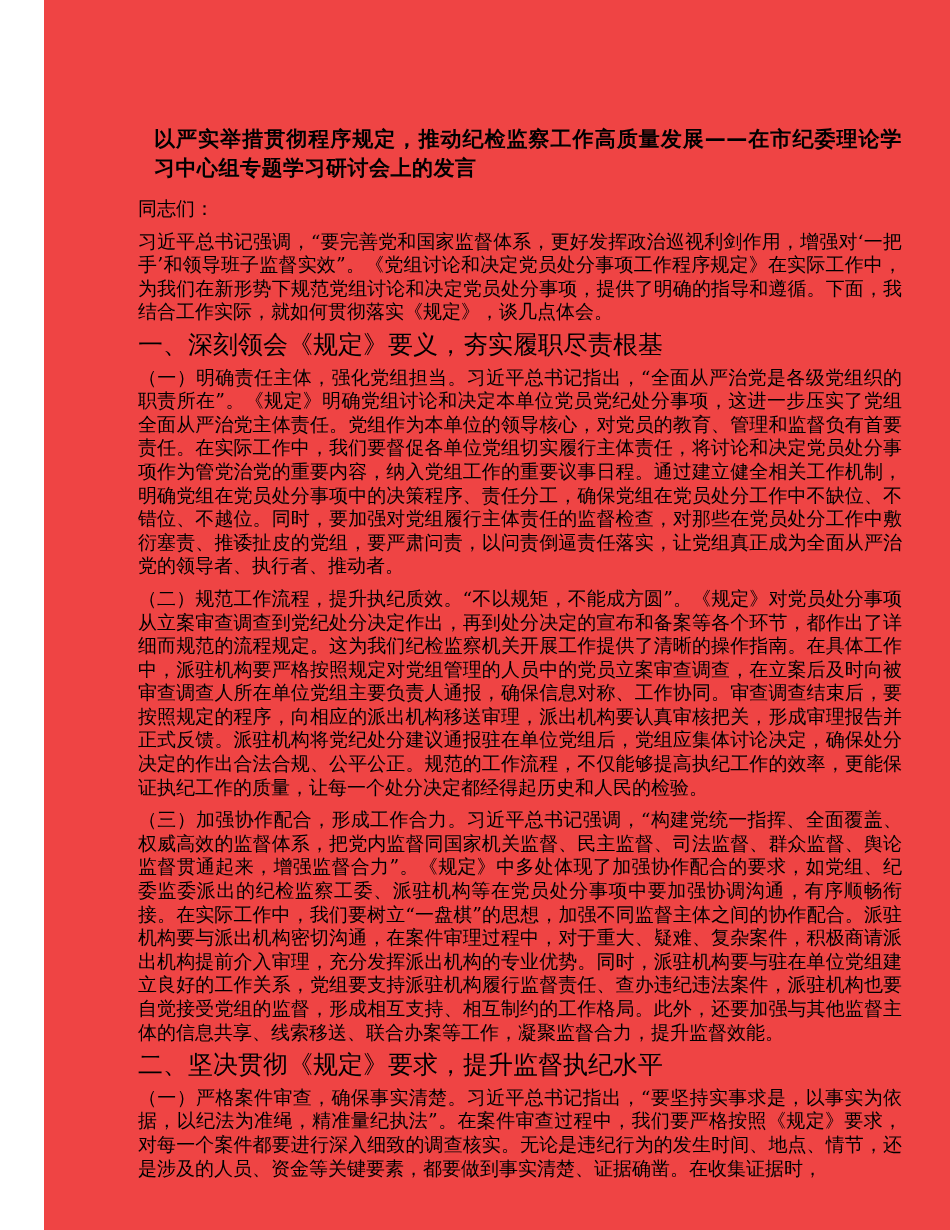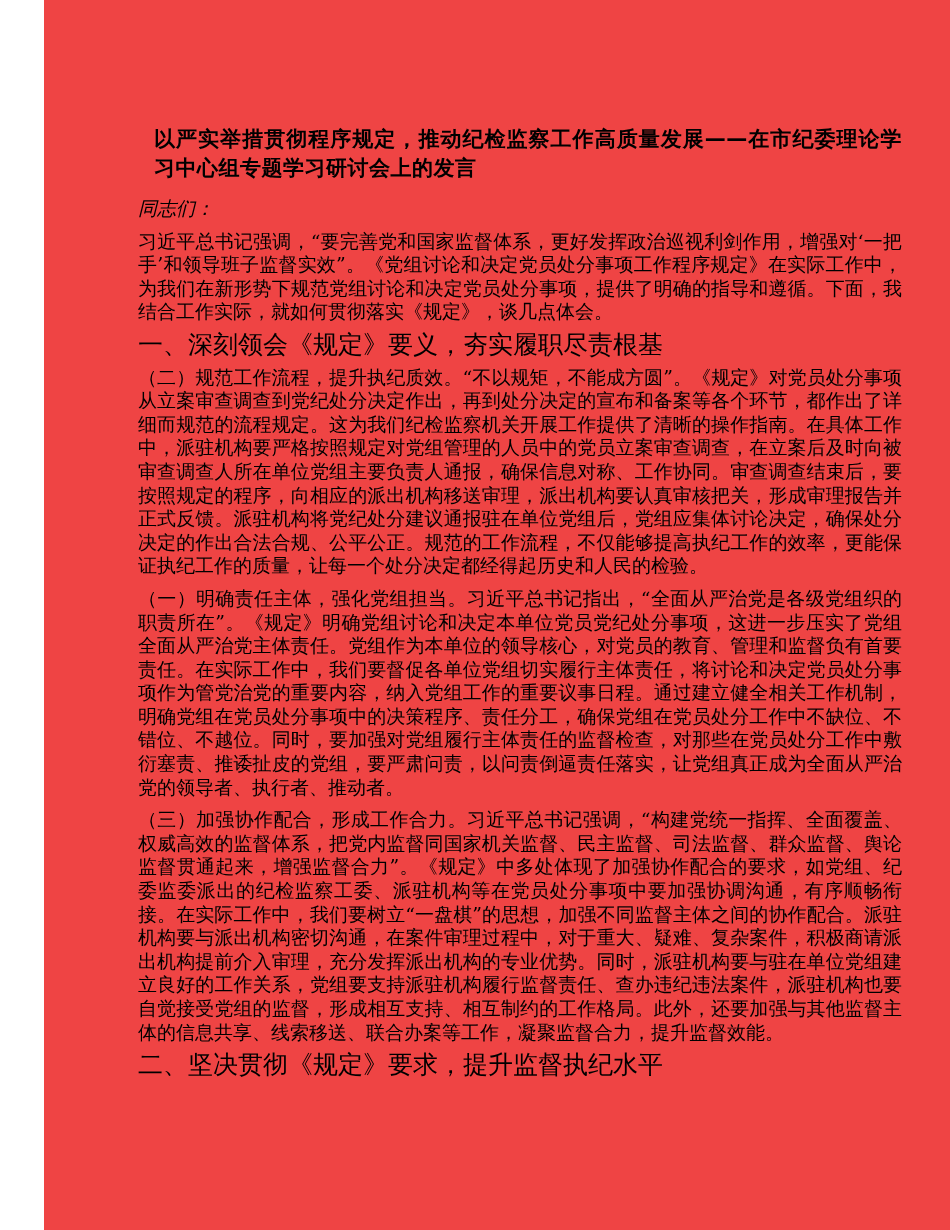--- a/index.html
+++ b/index.html
@@ -43,38 +43,38 @@
     font-size: 25px;
     line-height: 23.6px;
     margin: 9px 0;
     font-weight: normal;
     text-align: justify;
   }
   .salutation {
     font-size: 19px;
     line-height: 23.6px;
     margin: 9px 0 9px 0;
-    font-style: italic;
   }
 </style>
 </head>
 <body>
 
 <div class="page">
 
   <h1 class="doc-title">以严实举措贯彻程序规定，推动纪检监察工作高质量发展——在市纪委理论学习中心组专题学习研讨会上的发言</h1>
 
   <p class="salutation">同志们：</p>
 
   <p class="para">习近平总书记强调，“要完善党和国家监督体系，更好发挥政治巡视利剑作用，增强对‘一把手’和领导班子监督实效”。《党组讨论和决定党员处分事项工作程序规定》在实际工作中，为我们在新形势下规范党组讨论和决定党员处分事项，提供了明确的指导和遵循。下面，我结合工作实际，就如何贯彻落实《规定》，谈几点体会。</p>
 
   <h2 class="section-heading">一、深刻领会《规定》要义，夯实履职尽责根基</h2>
 
+  <p class="para">（一）明确责任主体，强化党组担当。习近平总书记指出，“全面从严治党是各级党组织的职责所在”。《规定》明确党组讨论和决定本单位党员党纪处分事项，这进一步压实了党组全面从严治党主体责任。党组作为本单位的领导核心，对党员的教育、管理和监督负有首要责任。在实际工作中，我们要督促各单位党组切实履行主体责任，将讨论和决定党员处分事项作为管党治党的重要内容，纳入党组工作的重要议事日程。通过建立健全相关工作机制，明确党组在党员处分事项中的决策程序、责任分工，确保党组在党员处分工作中不缺位、不错位、不越位。同时，要加强对党组履行主体责任的监督检查，对那些在党员处分工作中敷衍塞责、推诿扯皮的党组，要严肃问责，以问责倒逼责任落实，让党组真正成为全面从严治党的领导者、执行者、推动者。</p>
+
   <p class="para">（二）规范工作流程，提升执纪质效。“不以规矩，不能成方圆”。《规定》对党员处分事项从立案审查调查到党纪处分决定作出，再到处分决定的宣布和备案等各个环节，都作出了详细而规范的流程规定。这为我们纪检监察机关开展工作提供了清晰的操作指南。在具体工作中，派驻机构要严格按照规定对党组管理的人员中的党员立案审查调查，在立案后及时向被审查调查人所在单位党组主要负责人通报，确保信息对称、工作协同。审查调查结束后，要按照规定的程序，向相应的派出机构移送审理，派出机构要认真审核把关，形成审理报告并正式反馈。派驻机构将党纪处分建议通报驻在单位党组后，党组应集体讨论决定，确保处分决定的作出合法合规、公平公正。规范的工作流程，不仅能够提高执纪工作的效率，更能保证执纪工作的质量，让每一个处分决定都经得起历史和人民的检验。</p>
-
-  <p class="para">（一）明确责任主体，强化党组担当。习近平总书记指出，“全面从严治党是各级党组织的职责所在”。《规定》明确党组讨论和决定本单位党员党纪处分事项，这进一步压实了党组全面从严治党主体责任。党组作为本单位的领导核心，对党员的教育、管理和监督负有首要责任。在实际工作中，我们要督促各单位党组切实履行主体责任，将讨论和决定党员处分事项作为管党治党的重要内容，纳入党组工作的重要议事日程。通过建立健全相关工作机制，明确党组在党员处分事项中的决策程序、责任分工，确保党组在党员处分工作中不缺位、不错位、不越位。同时，要加强对党组履行主体责任的监督检查，对那些在党员处分工作中敷衍塞责、推诿扯皮的党组，要严肃问责，以问责倒逼责任落实，让党组真正成为全面从严治党的领导者、执行者、推动者。</p>
 
   <p class="para">（三）加强协作配合，形成工作合力。习近平总书记强调，“构建党统一指挥、全面覆盖、权威高效的监督体系，把党内监督同国家机关监督、民主监督、司法监督、群众监督、舆论监督贯通起来，增强监督合力”。《规定》中多处体现了加强协作配合的要求，如党组、纪委监委派出的纪检监察工委、派驻机构等在党员处分事项中要加强协调沟通，有序顺畅衔接。在实际工作中，我们要树立“一盘棋”的思想，加强不同监督主体之间的协作配合。派驻机构要与派出机构密切沟通，在案件审理过程中，对于重大、疑难、复杂案件，积极商请派出机构提前介入审理，充分发挥派出机构的专业优势。同时，派驻机构要与驻在单位党组建立良好的工作关系，党组要支持派驻机构履行监督责任、查办违纪违法案件，派驻机构也要自觉接受党组的监督，形成相互支持、相互制约的工作格局。此外，还要加强与其他监督主体的信息共享、线索移送、联合办案等工作，凝聚监督合力，提升监督效能。</p>
 
   <h2 class="section-heading">二、坚决贯彻《规定》要求，提升监督执纪水平</h2>
 
+  <p class="para">（一）严格案件审查，确保事实清楚。习近平总书记指出，“要坚持实事求是，以事实为依据，以纪法为准绳，精准量纪执法”。在案件审查过程中，我们要严格按照《规定》要求，对每一个案件都要进行深入细致的调查核实。无论是违纪行为的发生时间、地点、情节，还是涉及的人员、资金等关键要素，都要做到事实清楚、证据确凿。在收集证据时，</p>
 
 </div>
 
 </body></html>

